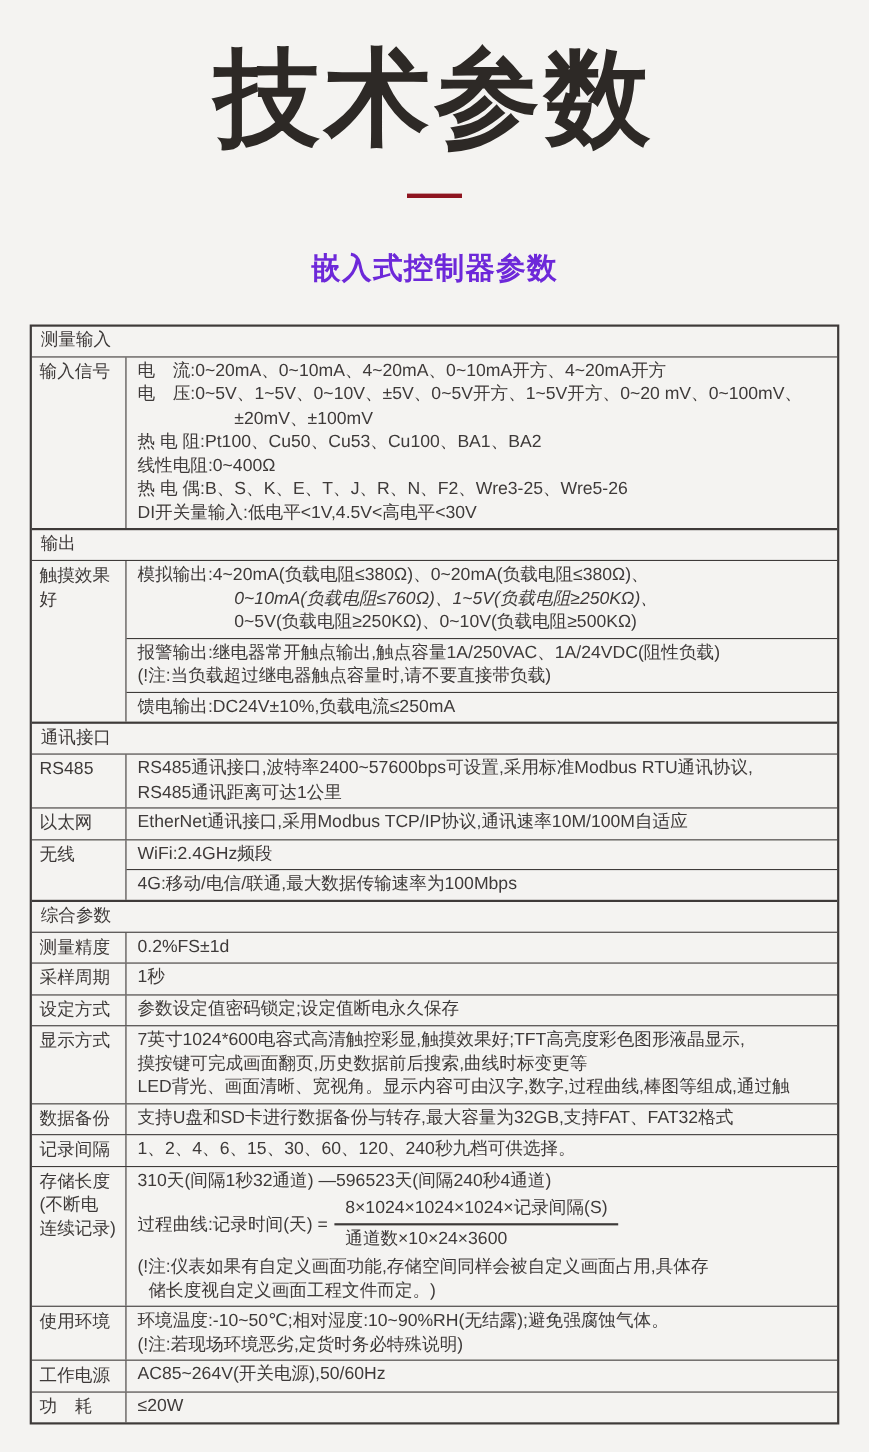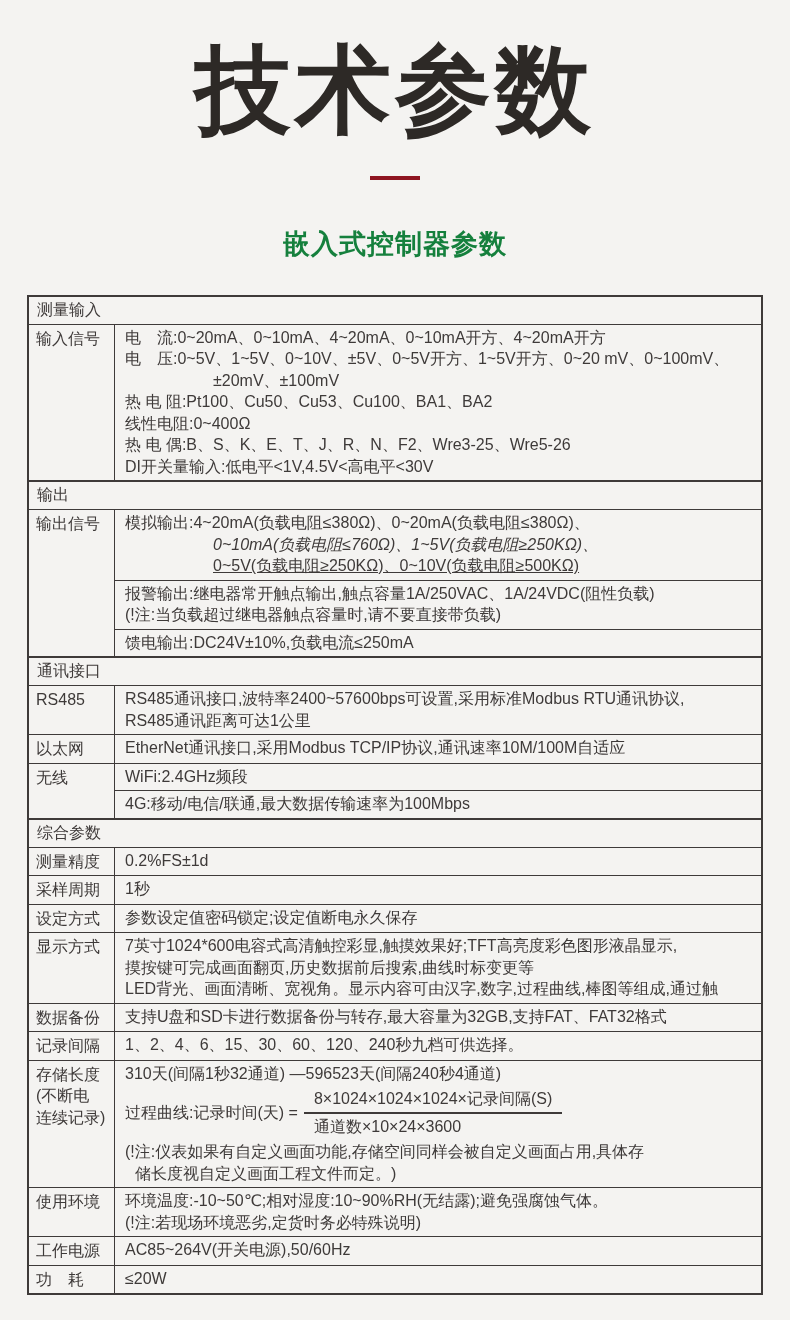--- a/index.html
+++ b/index.html
@@ -27,21 +27,21 @@
     background:#8e1420;
     margin:32px auto 0;
   }
   .subtitle{
     margin:0;
     padding-top:46px;
     text-align:center;
     font-size:27px;
     font-weight:700;
     letter-spacing:1px;
-    color:#15803d;
+    color:#6d28d9;
   }
   .spec-table{
     margin:33px 27px 0;
     border:2px solid #3e3a39;
     font-size:16px;
   }
   .trow{display:flex;border-top:1px solid #3e3a39;}
   .trow:first-child{border-top:none;}
   .trow.section{border-top-width:2px;}
   .trow.section:first-child{border-top-width:0;}
@@ -108,27 +108,27 @@
             <div class="line">热 电 偶:B、S、K、E、T、J、R、N、F2、Wre3-25、Wre5-26</div>
             <div class="line">DI开关量输入:低电平&lt;1V,4.5V&lt;高电平&lt;30V</div>
           </div>
         </div>
       </div>
       <div class="trow section">
         <div class="section-label">输出</div>
       </div>
       <div class="trow">
         <div class="label-cell">
-          <div class="label-line">输出信号</div>
+          <div class="label-line">触摸效果好</div>
         </div>
         <div class="content-cell">
           <div class="subcell">
             <div class="line">模拟输出:4~20mA(负载电阻≤380Ω)、0~20mA(负载电阻≤380Ω)、</div>
             <div class="line" style="padding-left: 88px; font-style: italic;">0~10mA(负载电阻≤760Ω)、1~5V(负载电阻≥250KΩ)、</div>
-            <div class="line" style="padding-left: 88px; text-decoration: underline;">0~5V(负载电阻≥250KΩ)、0~10V(负载电阻≥500KΩ)</div>
+            <div class="line" style="padding-left: 88px;">0~5V(负载电阻≥250KΩ)、0~10V(负载电阻≥500KΩ)</div>
           </div>
           <div class="subcell">
             <div class="line">报警输出:继电器常开触点输出,触点容量1A/250VAC、1A/24VDC(阻性负载)</div>
             <div class="line">(!注:当负载超过继电器触点容量时,请不要直接带负载)</div>
           </div>
           <div class="subcell">
             <div class="line">馈电输出:DC24V±10%,负载电流≤250mA</div>
           </div>
         </div>
       </div>

